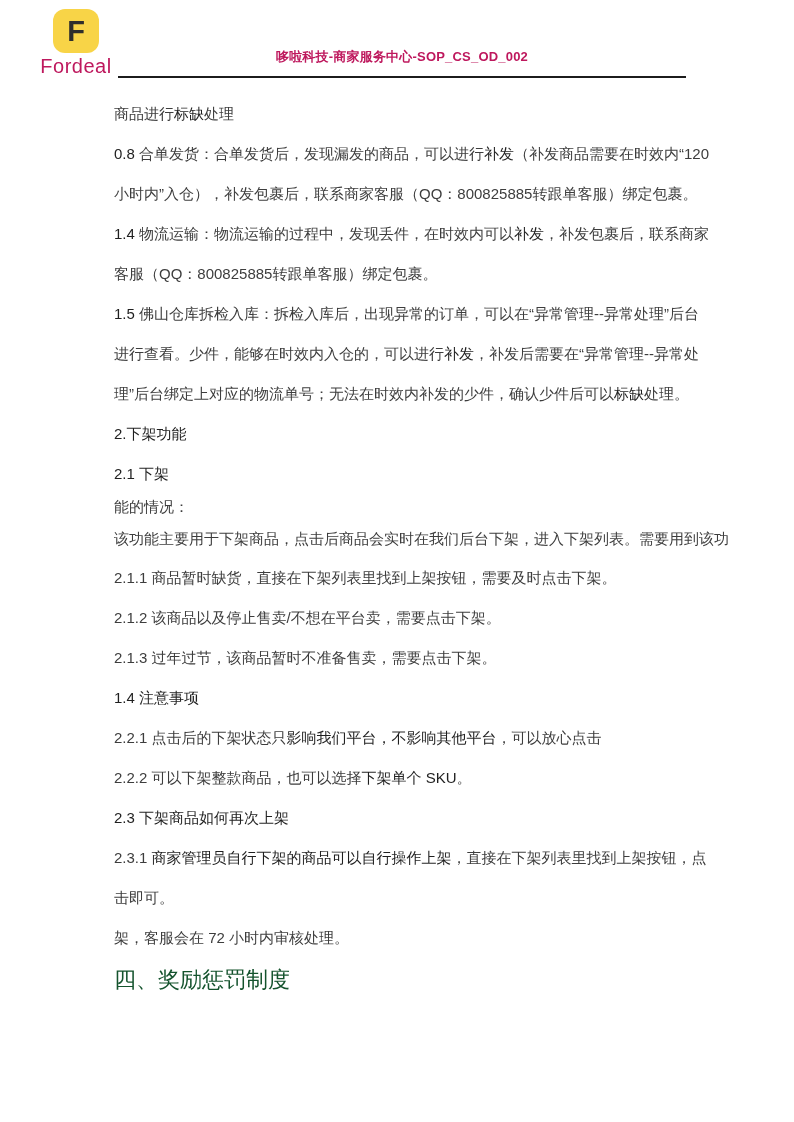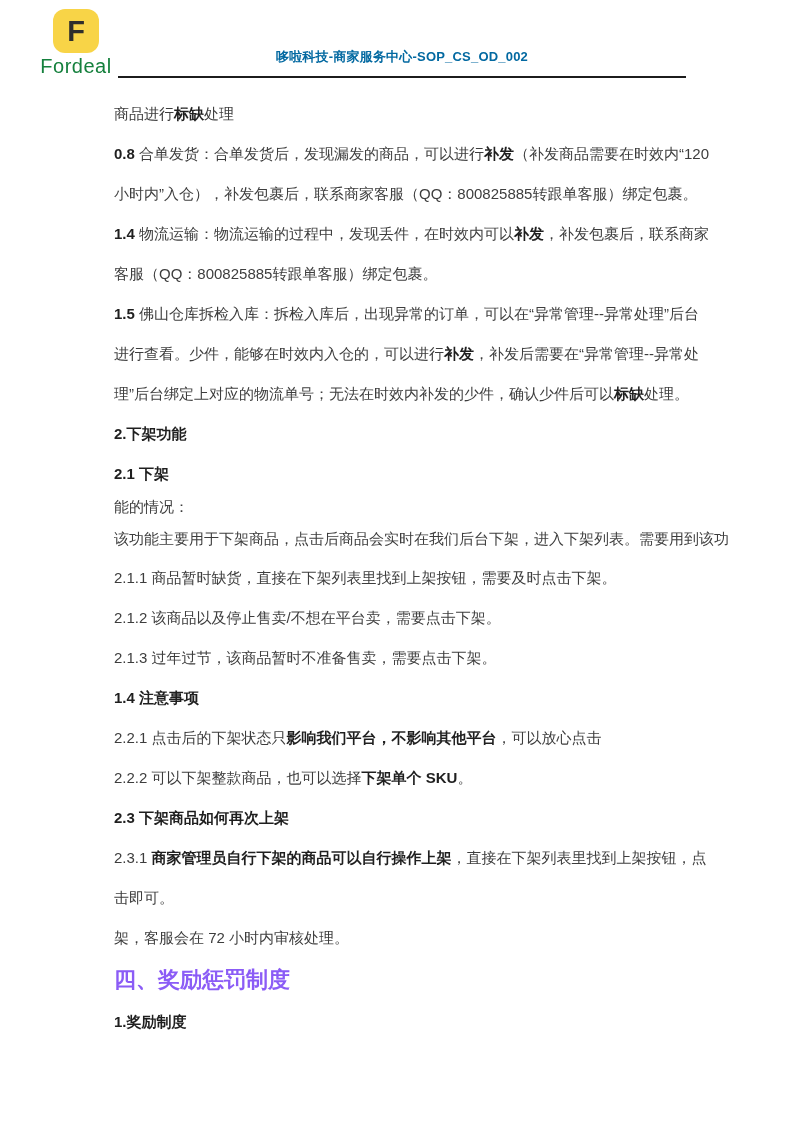--- a/index.html
+++ b/index.html
@@ -8,35 +8,35 @@
     font-family:"Liberation Sans","DejaVu Sans",sans-serif;
     color:#3d3d3d;overflow:hidden;
   }
   
   .logo-wrap{position:absolute;left:36px;top:9px;width:80px;text-align:center;}
   .logo-badge{
     width:46px;height:44px;margin:0 auto;border-radius:12px;
     background:#F8D447;display:flex;align-items:center;justify-content:center;
   }
   .logo-letter{font-size:29px;font-weight:700;color:#2e2e2c;line-height:1;}
-  .logo-wordmark{margin-top:2px;font-size:20px;font-weight:500;color:#15803d;letter-spacing:0.5px;}
+  .logo-wordmark{margin-top:2px;font-size:20px;font-weight:500;color:#be185d;letter-spacing:0.5px;}
   .header-titlebar{
     position:absolute;left:118px;top:48px;width:568px;height:28px;
-    text-align:center;font-size:13px;font-weight:700;color:#0369a1;
+    text-align:center;font-size:13px;font-weight:700;color:#be185d;
     border-bottom:2px solid #1c1c1c;letter-spacing:0.2px;
   }
   
   .doc{position:absolute;left:114px;top:75px;width:578px;}
   .ln{font-size:15px;line-height:40px;min-height:40px;white-space:nowrap;}
-  .ln b{font-weight:700;color:#1f1f1f;}
+  .ln b{font-weight:400;color:#1f1f1f;}
   .first{margin-top:19px;}
   .tight{line-height:26px;min-height:26px;}
   .mt6{margin-top:6px;}
   .h1{font-size:22px;line-height:44px;min-height:44px;}
-  .h1 b{color:#8b5cf6;}
+  .h1 b{color:#14532d;}
 </style>
 </head>
 <body>
 
 <div class="logo-wrap">
   <div class="logo-badge">
     <span class="logo-letter">F</span>
   </div>
   <div class="logo-wordmark">Fordeal</div>
 </div>
@@ -84,15 +84,14 @@
 
   <div class="ln"><span>2.3.1 </span><b>商家管理员自行下架的商品可以自行操作上架</b><span>，直接在下架列表里找到上架按钮，点</span></div>
 
   <div class="ln"><span>击即可。</span></div>
 
 
   <div class="ln"><span>架，客服会在 72 小时内审核处理。</span></div>
 
   <div class="ln h1"><b>四、奖励惩罚制度</b></div>
 
-  <div class="ln"><b>1.奖励制度</b></div>
 
 </div>
 
 </body></html>

